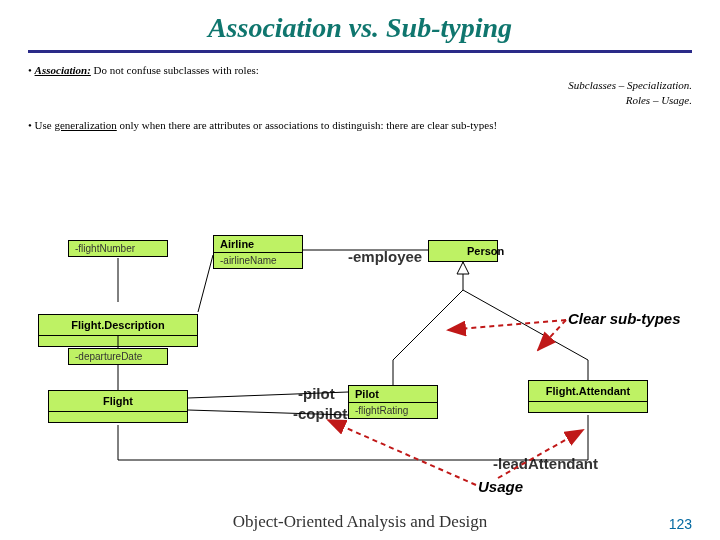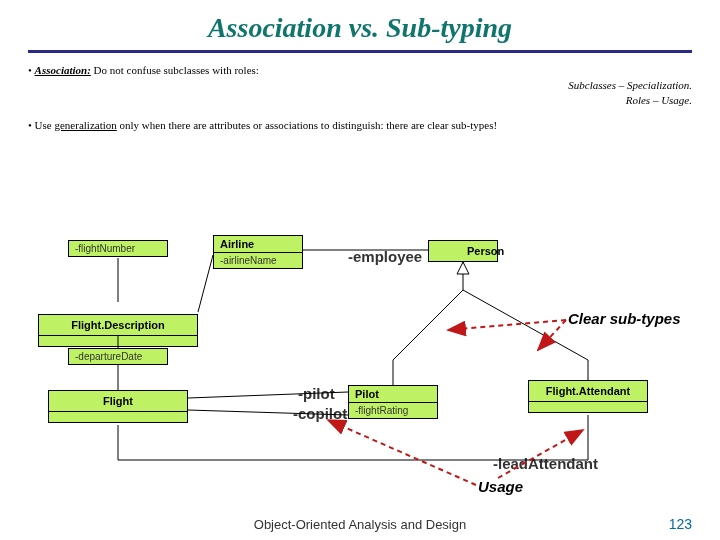--- a/index.html
+++ b/index.html
@@ -77,22 +77,22 @@
     font-weight: bold;
     font-size: 15px;
     font-family: Liberation Sans, sans-serif;
   }
   .footer {
     position: absolute;
     bottom: 8px;
     left: 0;
     width: 100%;
     text-align: center;
-    font-family: Liberation Sans, sans-serif;
-    font-size: 13px;
+    font-family: Liberation Serif, serif;
+    font-size: 17px;
     color: #333;
   }
   .pagenum {
     position: absolute;
     bottom: 8px;
     right: 28px;
     font-family: Arial, sans-serif;
     font-size: 14px;
     color: #0369a1;
   }

